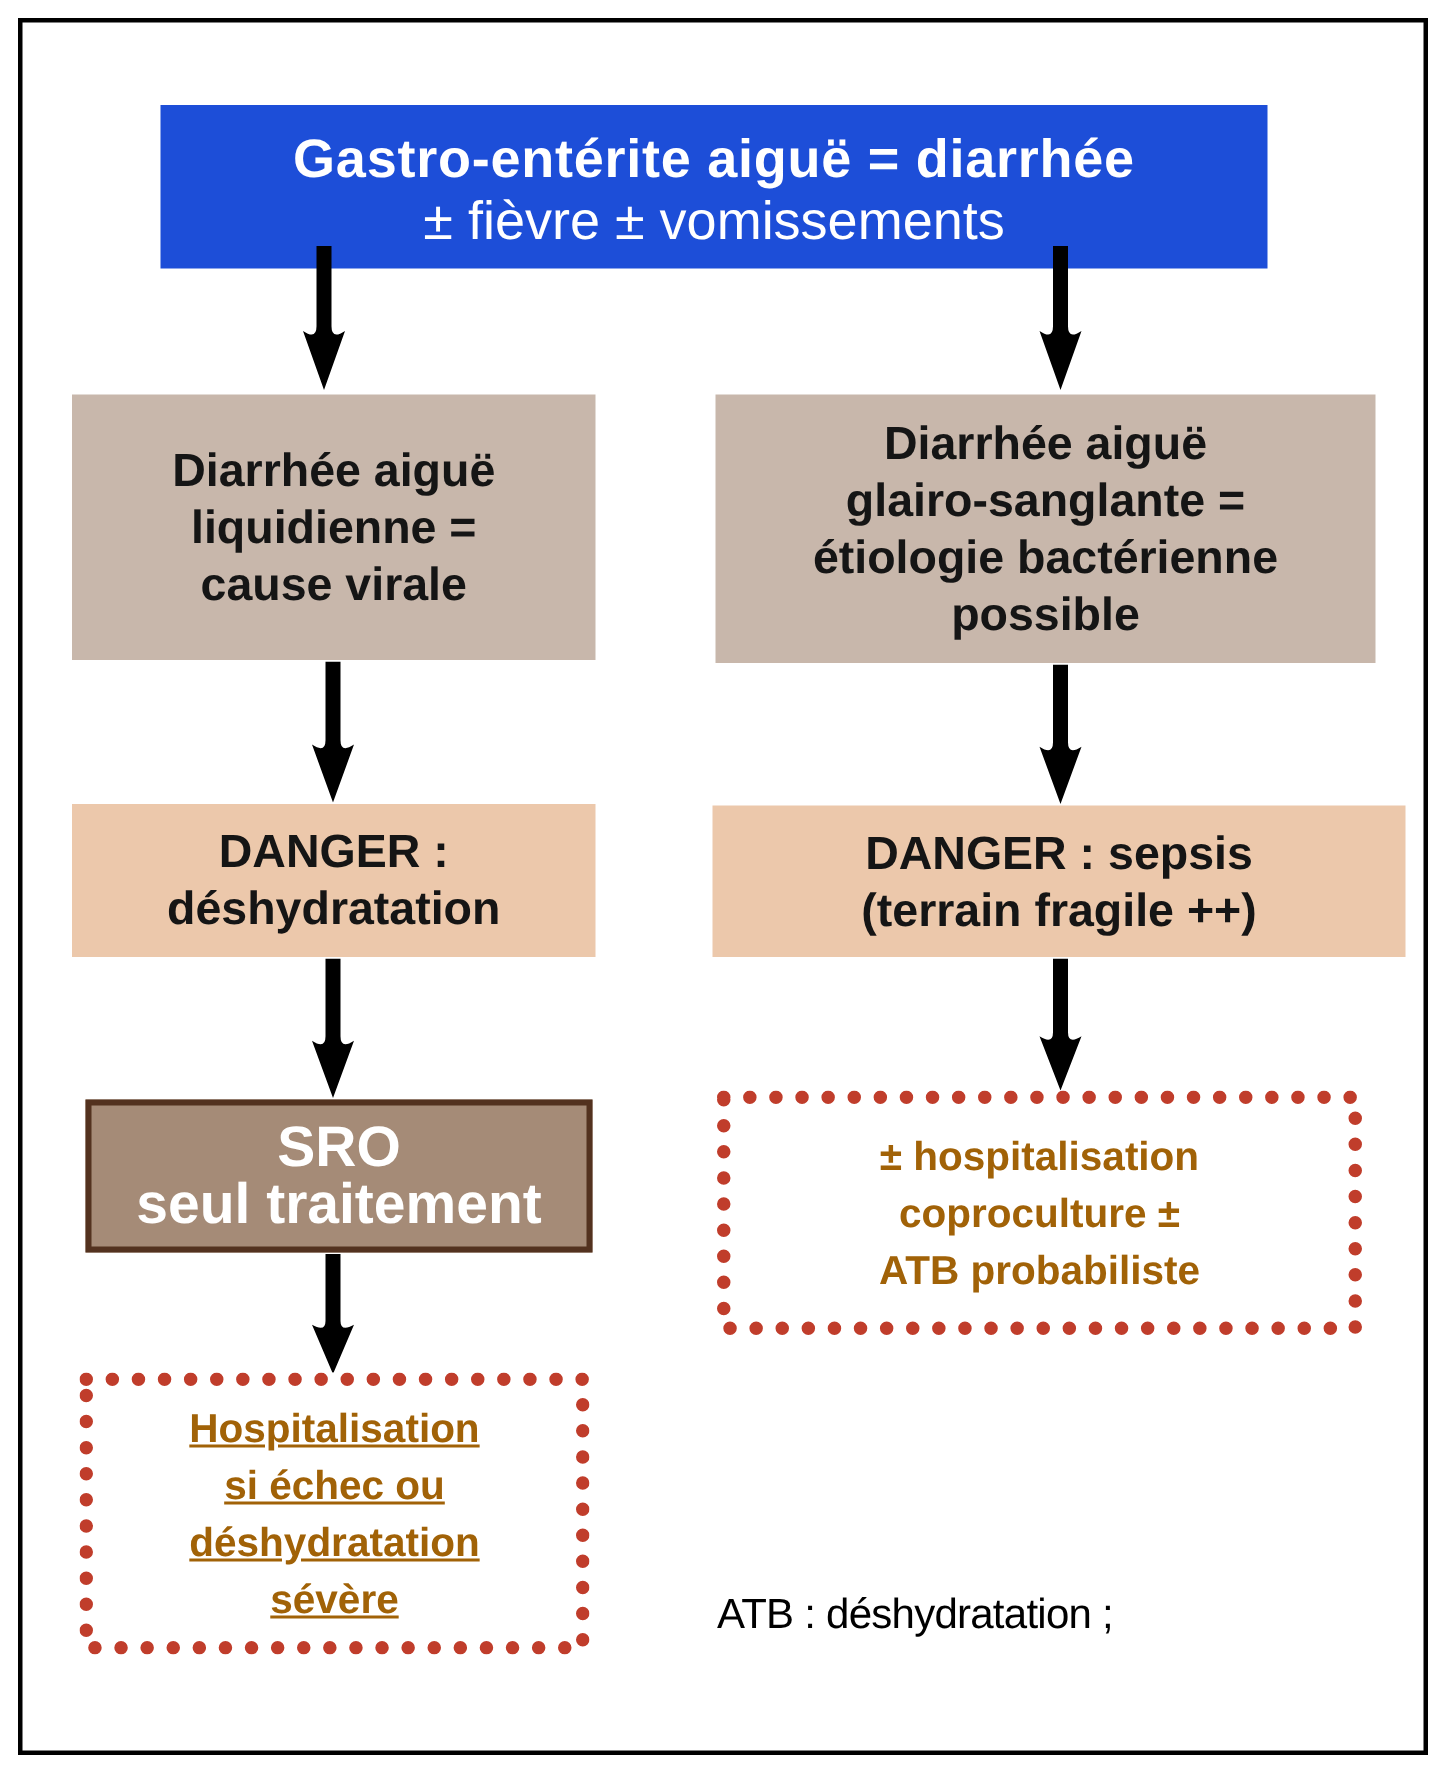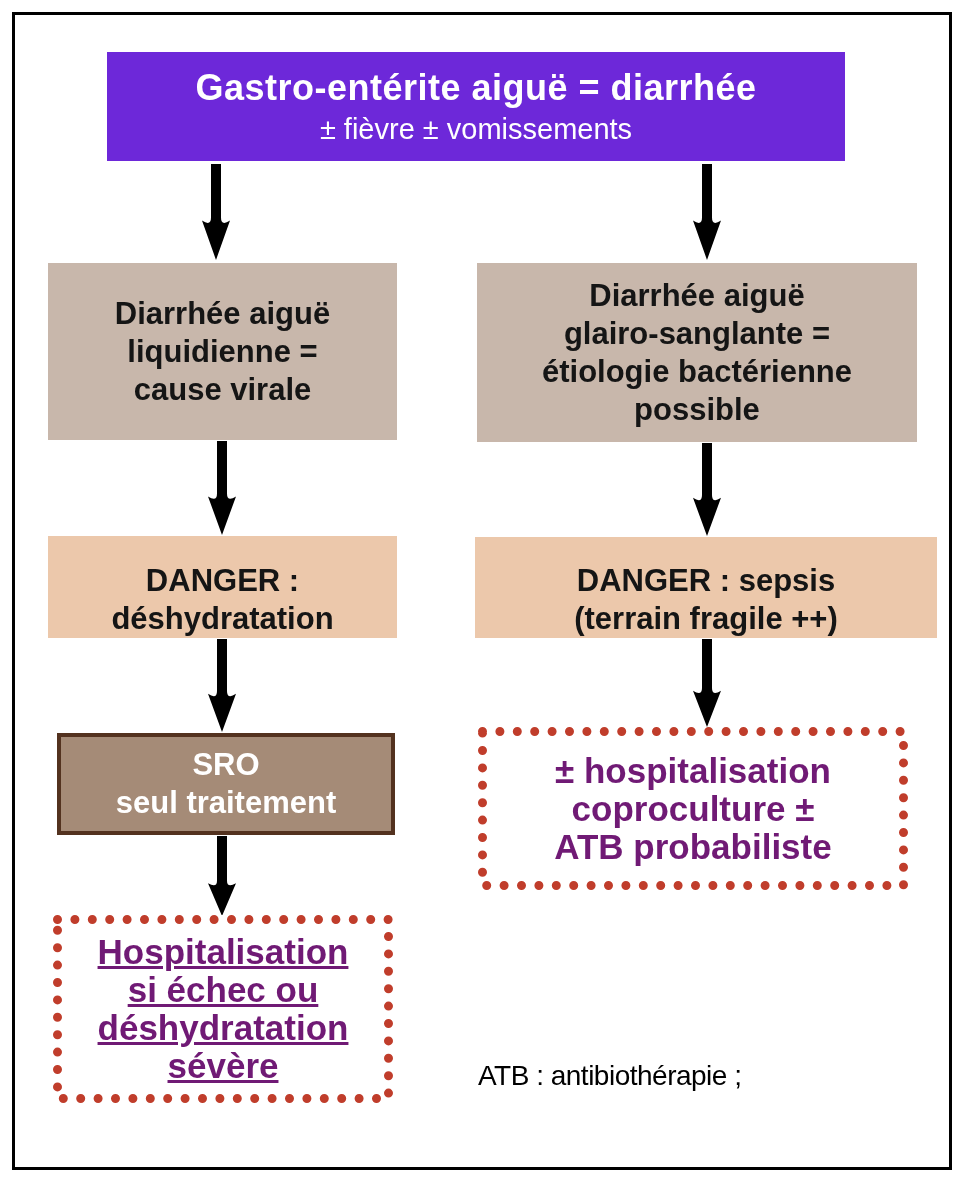--- a/index.html
+++ b/index.html
@@ -22,60 +22,59 @@
   .box {
     position: absolute;
     display: flex;
     flex-direction: column;
     align-items: center;
     justify-content: center;
     text-align: center;
   }
   .multiline { white-space: pre-line; }
   .header-box {
-    left: 107px; top: 52px;
+    left: 107px; top: 70px;
     width: 738px; height: 109px;
-    background: #6d28d9;
+    background: #1d4ed8;
     color: #ffffff;
   }
   .header-line1 { font-size: 36px; font-weight: bold; line-height: 44px; letter-spacing: 0.5px; }
-  .header-line2 { font-size: 29px; font-weight: normal; line-height: 38px; }
+  .header-line2 { font-size: 36px; font-weight: normal; line-height: 38px; }
   .cause-box {
     background: #c8b7ab;
     color: #151515;
     font-size: 31px;
     font-weight: bold;
     line-height: 38px;
   }
   .cause-left  { left: 48px;  top: 263px; width: 349px; height: 177px; }
   .cause-right { left: 477px; top: 263px; width: 440px; height: 179px; }
   .danger-box {
     background: #ecc8ab;
     color: #151515;
     font-size: 31px;
     font-weight: bold;
     line-height: 38px;
-    justify-content: flex-end;
   }
   .danger-left  { left: 48px;  top: 536px; width: 349px; height: 102px; }
   .danger-right { left: 475px; top: 537px; width: 462px; height: 101px; }
   .sro-box {
     left: 57px; top: 733px;
     width: 338px; height: 102px;
     background: #a58b77;
     border: 4px solid #53321f;
     color: #ffffff;
-    font-size: 31px;
+    font-size: 38px;
     font-weight: bold;
     line-height: 38px;
     text-align: center;
   }
   .dotted-box {
-    color: #701a75;
-    font-size: 35px;
+    color: #a16207;
+    font-size: 27px;
     font-weight: bold;
     line-height: 38px;
     background: #ffffff;
   }
   .dotted-right { left: 478px; top: 727px; width: 430px; height: 163px; }
   .dotted-left  { left: 53px;  top: 915px; width: 340px; height: 188px; text-decoration: underline; }
   .dots-svg { position: absolute; left: 0; top: 0; width: 100%; height: 100%; pointer-events: none; }
   .dots-svg rect {
     fill: none;
     stroke: #c03d2b;
@@ -170,16 +169,16 @@
     <svg class="dots-svg" width="340" height="188" viewBox="0 0 340 188">
       <rect x="4.5" y="4.5" width="331" height="179"></rect>
     </svg>
     <div class="multiline">Hospitalisation
 si échec ou
 déshydratation
 sévère</div>
   </div>
 
   <div class="legend">
-    <div>ATB : antibiothérapie ;</div>
+    <div>ATB : déshydratation ;</div>
   </div>
 
 </div>
 
 </body></html>

